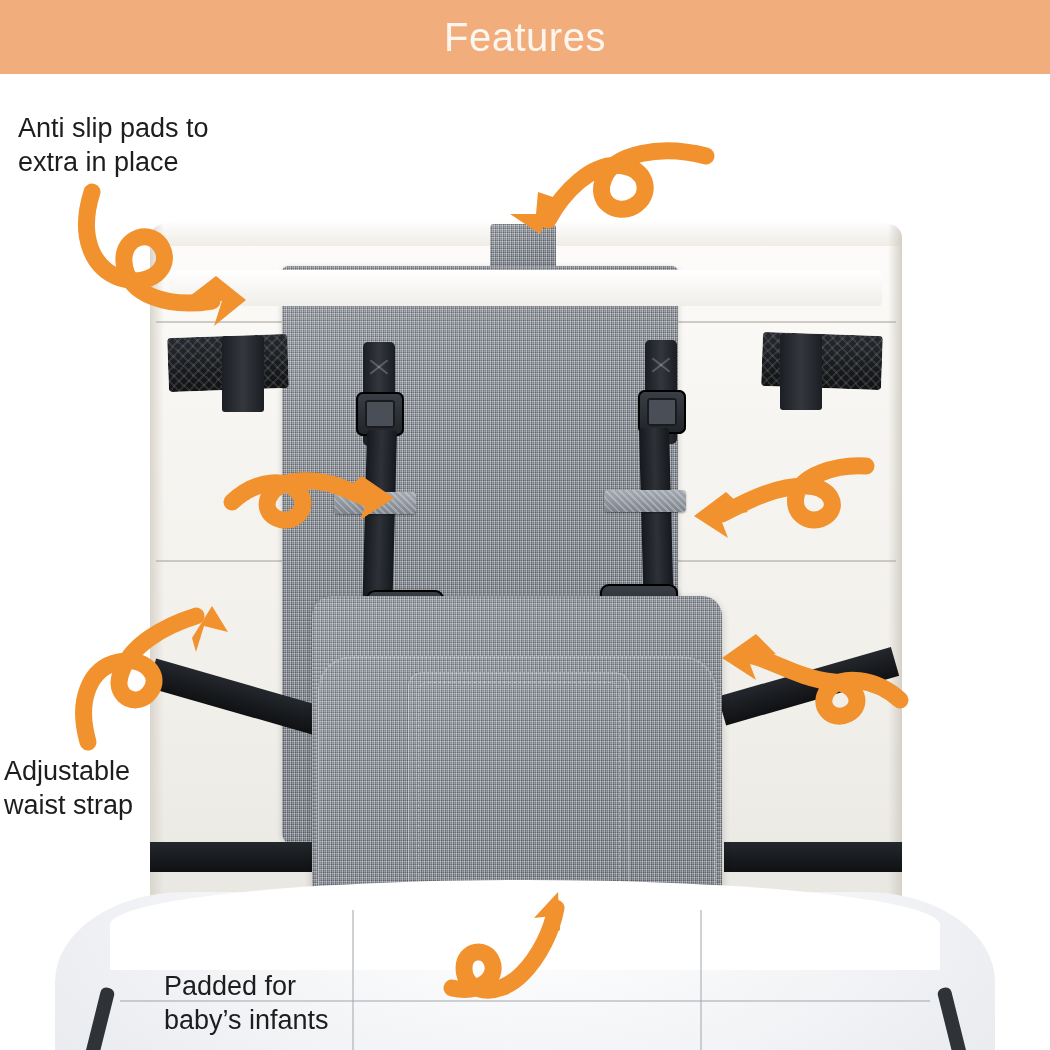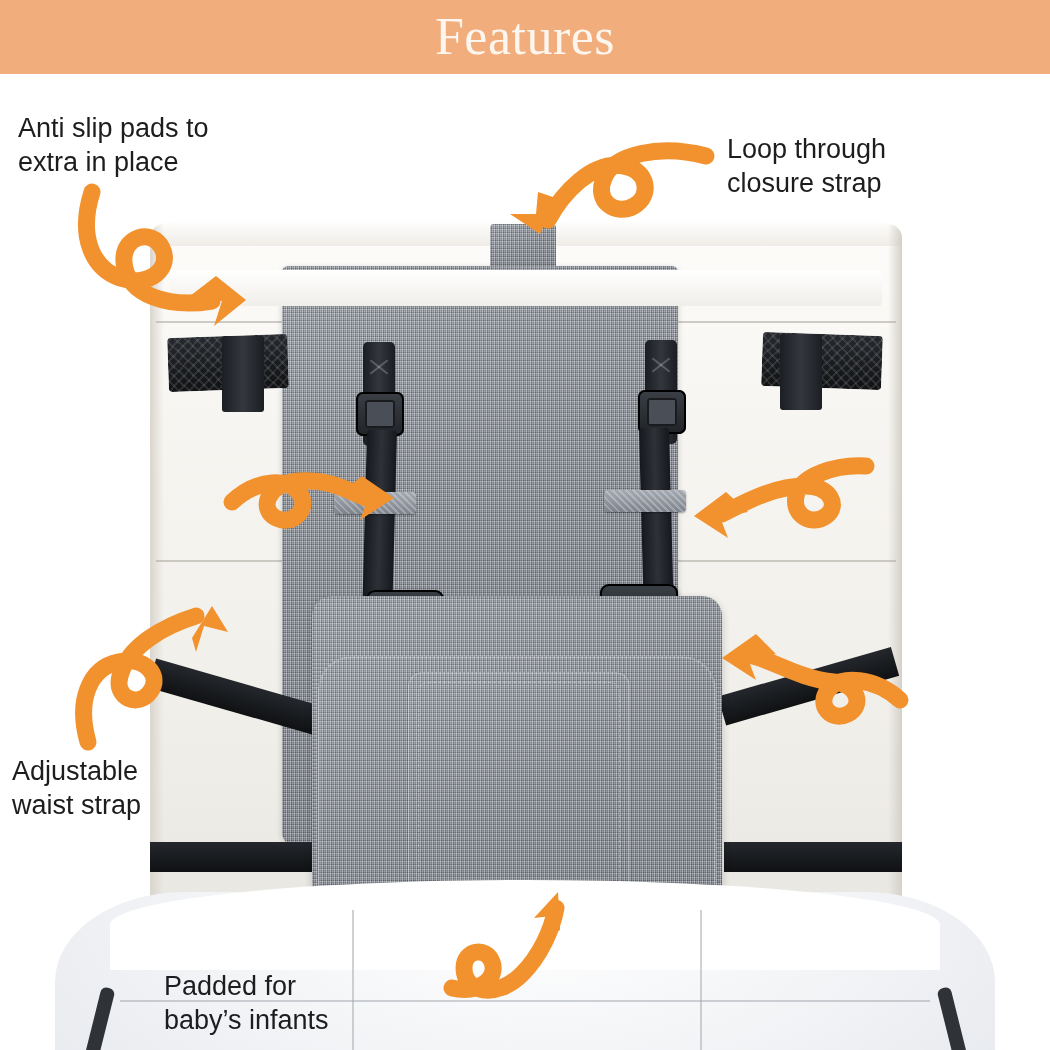--- a/index.html
+++ b/index.html
@@ -10,23 +10,22 @@
   }
   #page{position:relative;width:1050px;height:1050px;background:#ffffff;overflow:hidden;}
 
   
   .header{
     position:absolute;left:0;top:0;width:1050px;height:74px;
     background:#f2ad7d;
     display:flex;align-items:center;justify-content:center;
   }
   .header-title{
-    color:#fdf6ee;font-size:52px;font-weight:400;letter-spacing:.5px;
+    color:#fdf6ee;font-size:40px;font-weight:400;letter-spacing:.5px;
     line-height:1;
-    font-family:Liberation Serif, serif;
   }
 
   
   .photo{
     position:absolute;left:0;top:74px;width:1050px;height:976px;
     background:#ffffff;overflow:hidden;
   }
 
   
   .chair-back{
@@ -202,21 +201,21 @@
 
   
   .label{
     position:absolute;color:#1d1d1f;font-size:27px;line-height:1.25;
     font-weight:400;white-space:pre-line;
   }
   .lbl-antislip{left:18px;top:112px;}
   .lbl-loop{left:727px;top:133px;}
   .lbl-soft{left:48px;top:398px;width:218px;text-align:center;}
   .lbl-height{left:789px;top:378px;}
-  .lbl-waist{left:12px;top:755px;}
+  .lbl-waist{left:4px;top:755px;}
   .lbl-side{left:804px;top:729px;}
   .lbl-padded{left:164px;top:970px;}
 </style>
 </head>
 <body>
 
 <div id="page">
 
   <div class="header">
     <div class="header-title">Features</div>
@@ -306,20 +305,18 @@
       <polygon points="362,476 394,498 360,520 368,499 340,494"></polygon>
       <polygon points="726,492 694,516 728,538 720,517 748,512"></polygon>
       <polygon points="192,638 212,606 228,632 204,626 196,652"></polygon>
       <polygon points="756,634 722,658 756,680 748,659 776,654"></polygon>
       <polygon points="560,930 558,892 534,918 552,916 548,938"></polygon>
     </g>
   </svg>
 
   <div class="label lbl-antislip">Anti slip pads to
 extra in place</div>
-  <div class="label lbl-loop">Loop through
-closure strap</div>
   <div class="label lbl-waist">Adjustable
 waist strap</div>
   <div class="label lbl-padded">Padded for
 baby’s infants</div>
 
 </div>
 
 </body></html>

